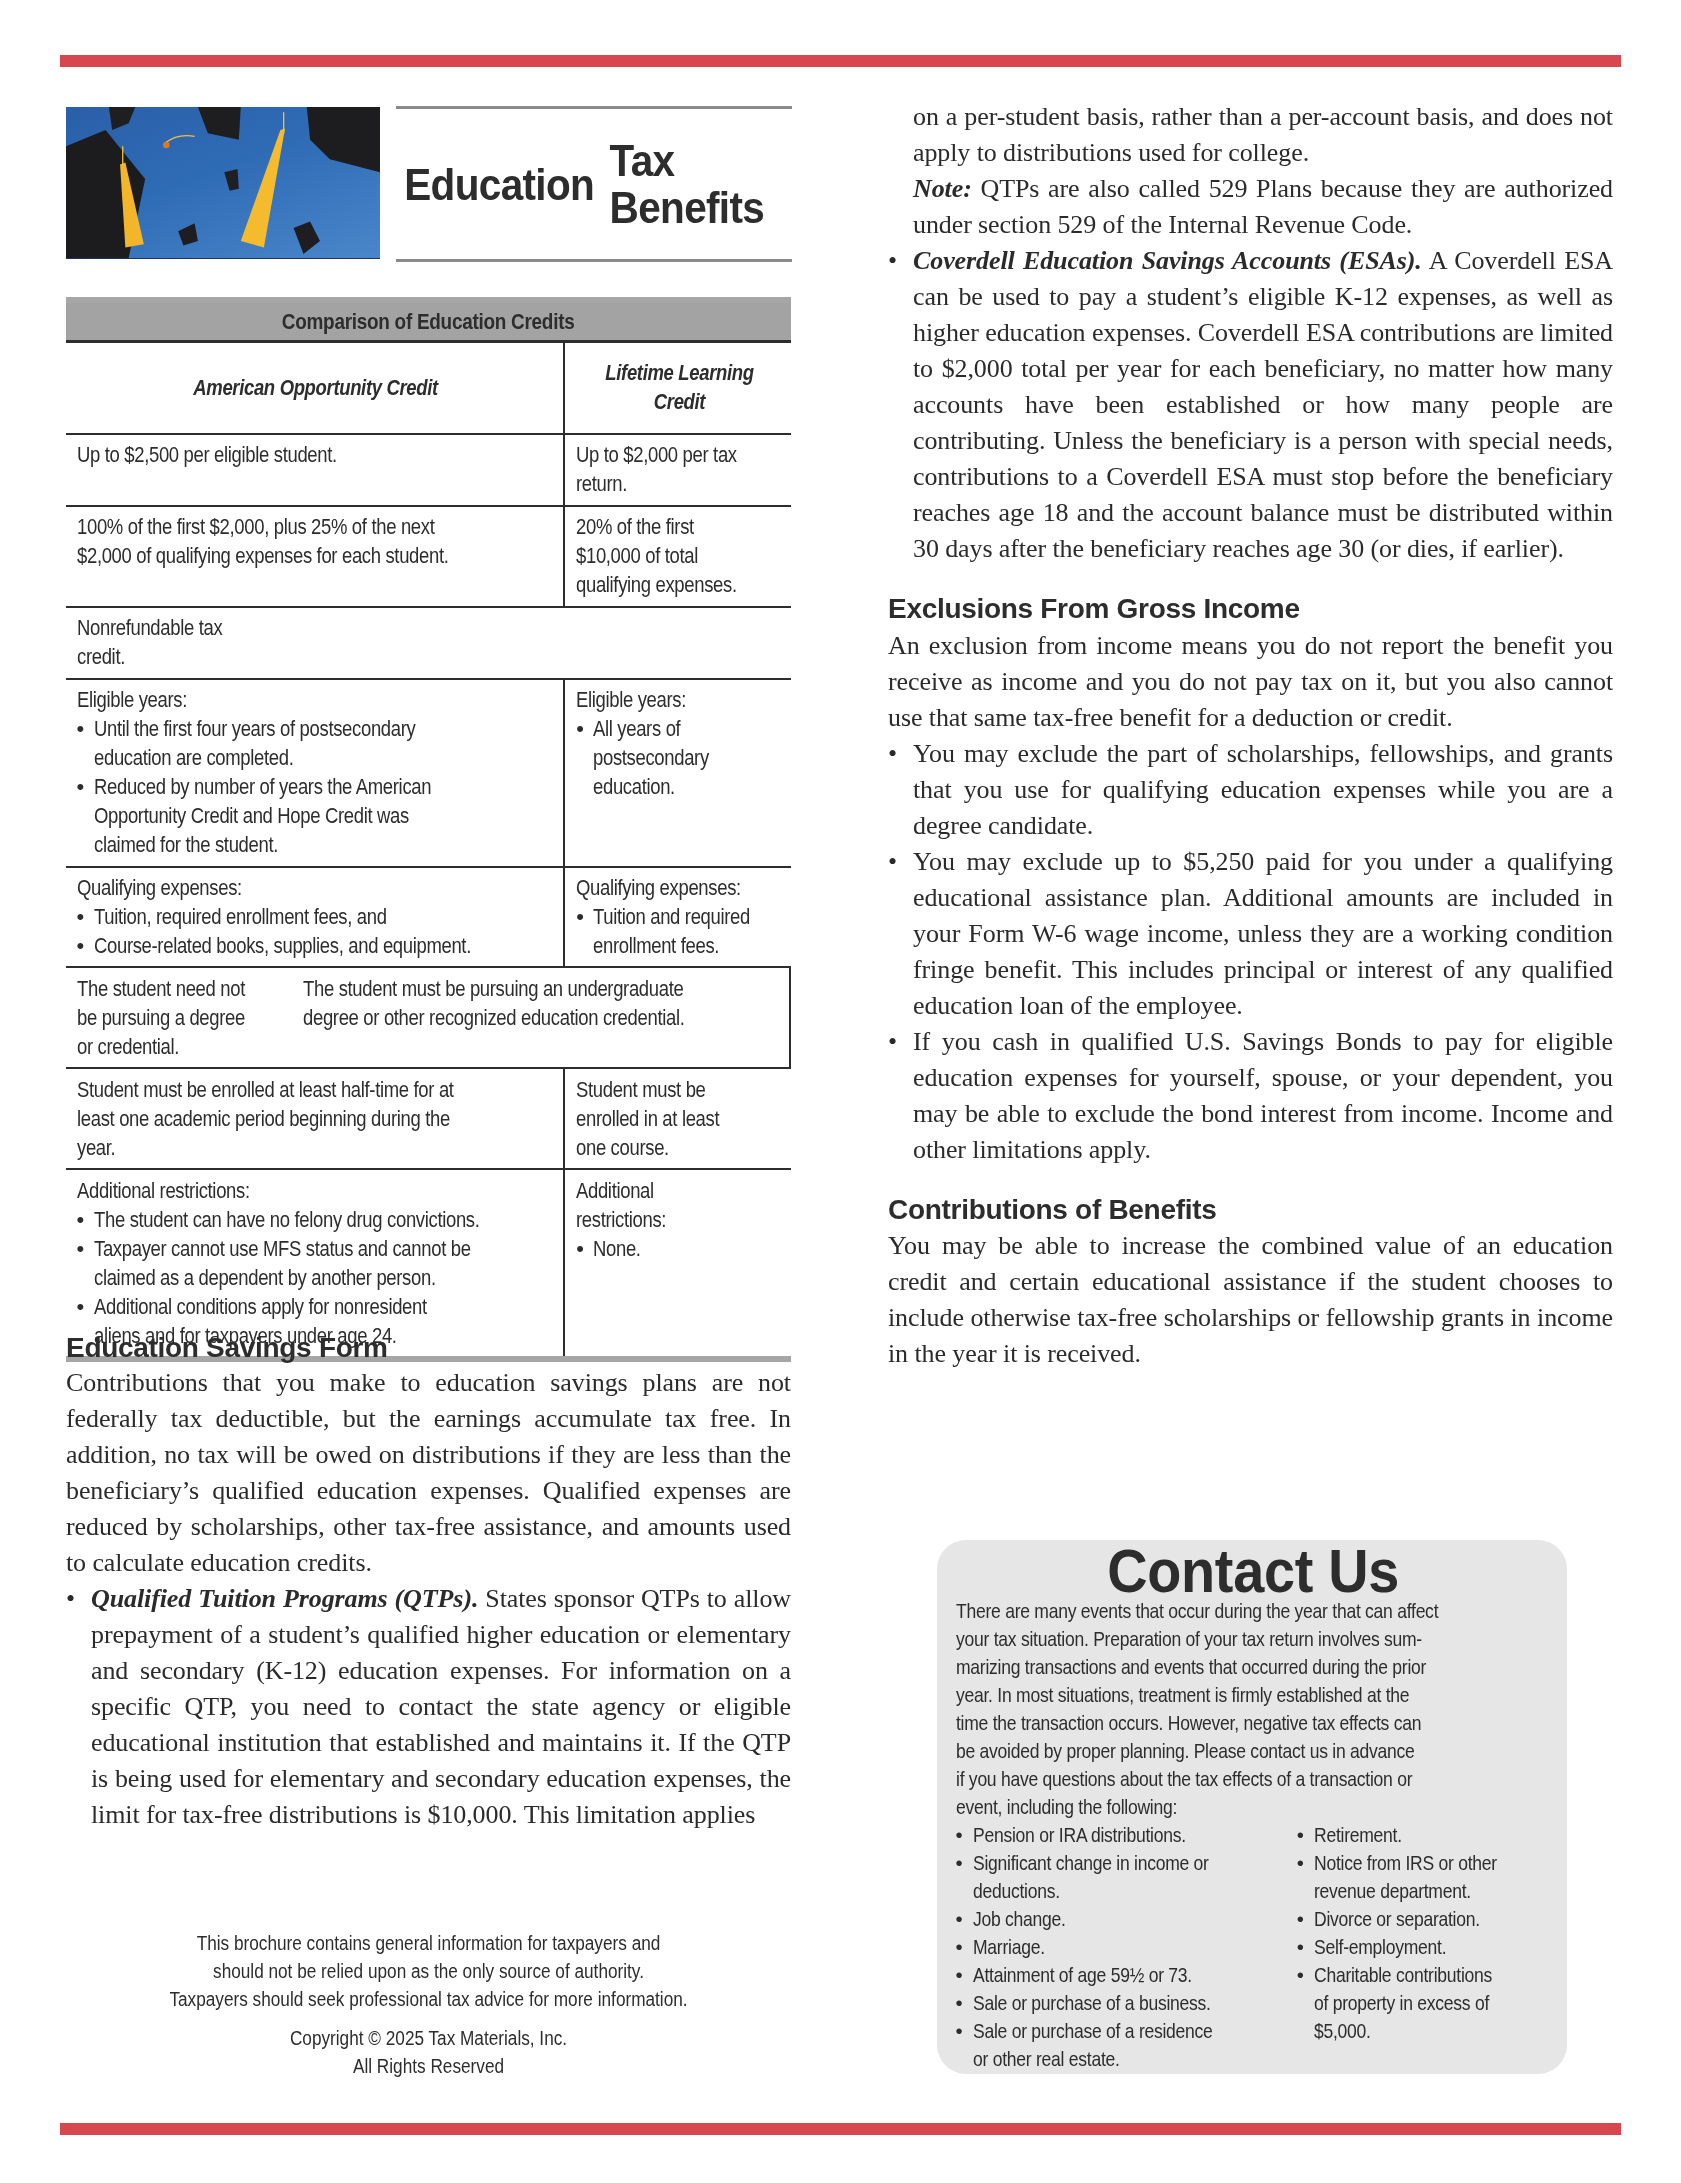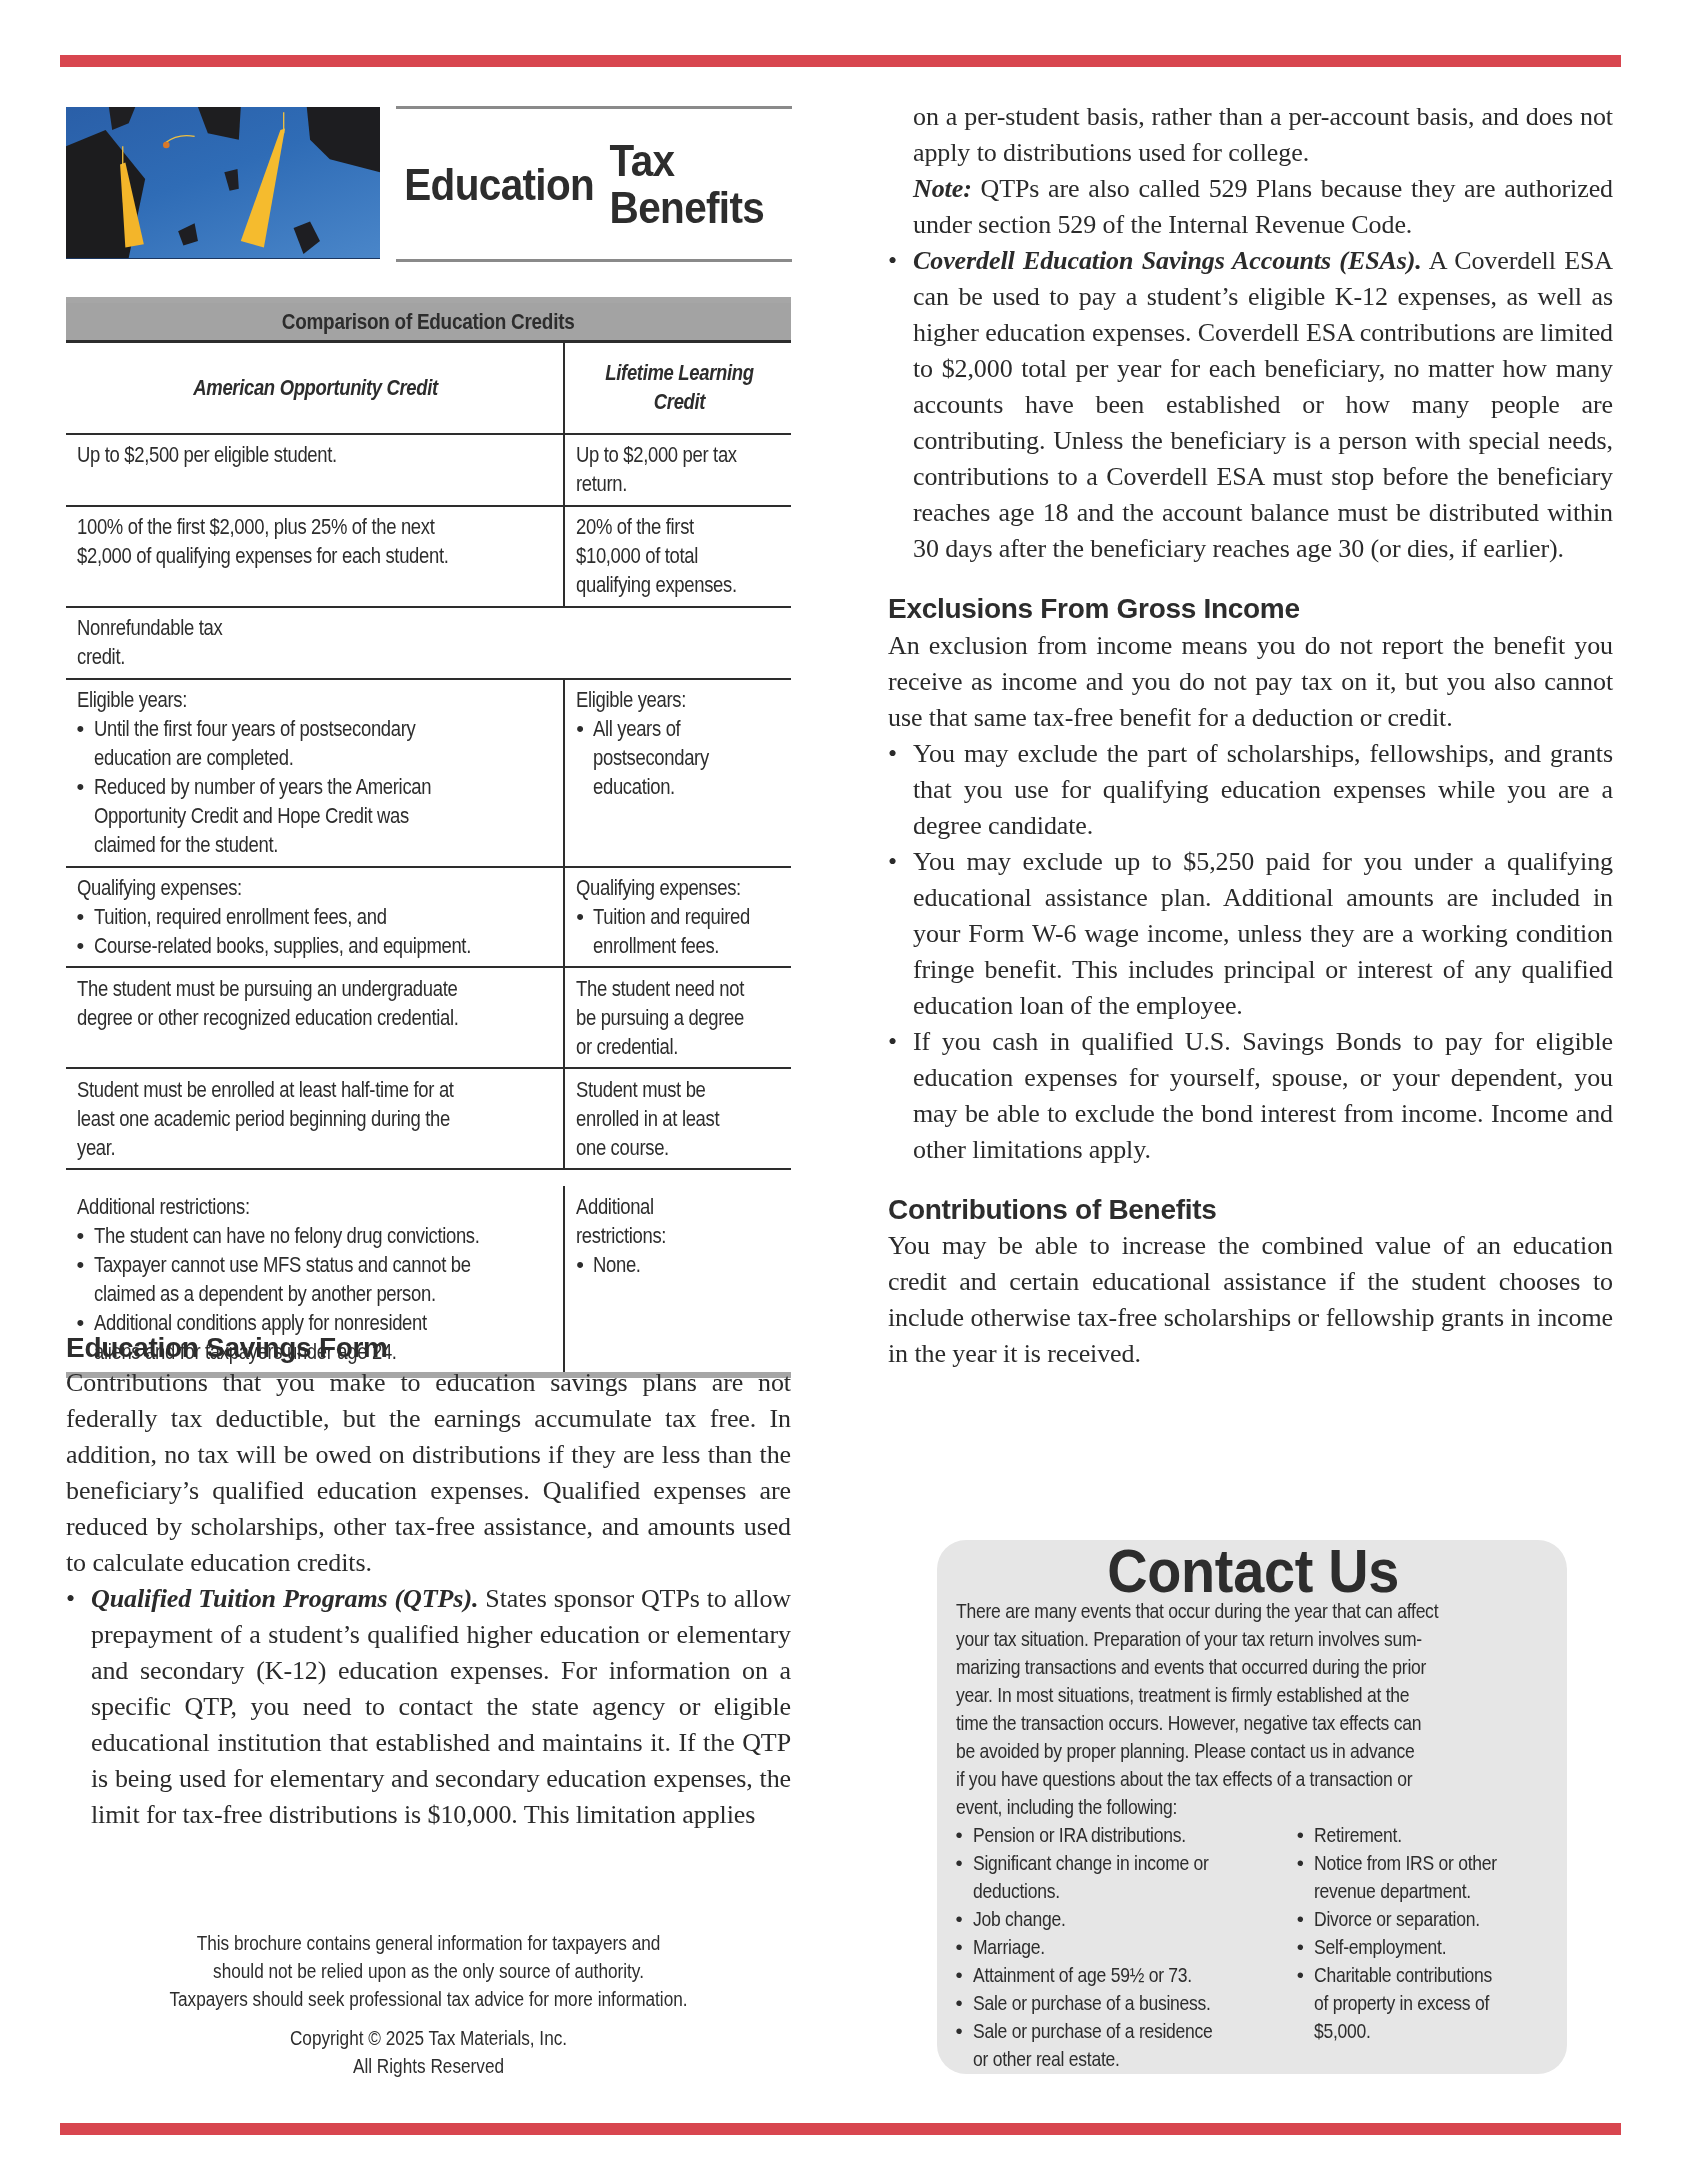--- a/index.html
+++ b/index.html
@@ -21,21 +21,21 @@
   .title-line { font-family: "Liberation Sans", sans-serif; font-weight: 700; font-size: 44px; line-height: 47px;
     color: #2d2d2d; letter-spacing: -0.7px; transform: scaleX(0.92); }
 
   .cmp-table { position: absolute; left: 66px; top: 297px; width: 725px;
     font-family: "Liberation Sans", sans-serif; font-size: 22px; color: #2d2d2d; }
   .cmp-caption { background: #a3a3a3; border-top: 6px solid #a6a6a6; border-bottom: 3.3px solid #2d2d2d;
     height: 46px; display: flex; align-items: center; justify-content: center;
     font-weight: 700; font-size: 22px; letter-spacing: -0.3px; transform-origin: center; }
   .cmp-caption span { display: inline-block; transform: scaleX(0.86); }
   .cmp-row { display: flex; border-bottom: 2.6px solid #2d2d2d; }
-  .cmp-row.last { border-bottom: 6.6px solid #a6a6a6; margin-top: 16px; }
+  .cmp-row.last { border-bottom: 6.6px solid #a6a6a6; }
   .cmp-cell { padding: 5.3px 8px 6.6px 10.6px; line-height: 29px; letter-spacing: -0.4px; }
   .cmp-cell.c1 { width: 499px; border-right: 2px solid #2d2d2d; }
   .cmp-cell.c2 { width: 226px; padding-left: 11.2px; }
   .cmp-head .cmp-cell { font-weight: 700; font-style: italic; text-align: center;
     display: flex; align-items: center; justify-content: center; height: 90px; line-height: 29px; }
   .cond { display: inline-block; transform: scaleX(0.84); transform-origin: left center; white-space: nowrap; }
   .cmp-head .cond { transform-origin: center center; white-space: normal; }
   .bl { display: block; }
 
   .sec-head { font-family: "Liberation Sans", sans-serif; font-weight: 700; font-size: 28px; color: #2d2d2d; letter-spacing: -0.3px; }
@@ -160,28 +160,28 @@
           <span class="bl" style="padding-left: 17px; position: relative;"><span style="position: absolute; left: 0px;">•</span><span class="cond">Tuition, required enrollment fees, and</span></span>
           <span class="bl" style="padding-left: 17px; position: relative;"><span style="position: absolute; left: 0px;">•</span><span class="cond">Course-related books, supplies, and equipment.</span></span>
         </div>
         <div class="cmp-cell c2">
           <span class="bl"><span class="cond">Qualifying expenses:</span></span>
           <span class="bl" style="padding-left: 17px; position: relative;"><span style="position: absolute; left: 0px;">•</span><span class="cond">Tuition and required</span></span>
           <span class="bl" style="padding-left: 17px;"><span class="cond">enrollment fees.</span></span>
         </div>
       </div>
       <div class="cmp-row">
-        <div class="cmp-cell c1">
-          <span class="bl"><span class="cond">The student must be pursuing an undergraduate</span></span>
-          <span class="bl"><span class="cond">degree or other recognized education credential.</span></span>
-        </div>
         <div class="cmp-cell c2">
           <span class="bl"><span class="cond">The student need not</span></span>
           <span class="bl"><span class="cond">be pursuing a degree</span></span>
           <span class="bl"><span class="cond">or credential.</span></span>
+        </div>
+        <div class="cmp-cell c1">
+          <span class="bl"><span class="cond">The student must be pursuing an undergraduate</span></span>
+          <span class="bl"><span class="cond">degree or other recognized education credential.</span></span>
         </div>
       </div>
       <div class="cmp-row">
         <div class="cmp-cell c1">
           <span class="bl"><span class="cond">Student must be enrolled at least half-time for at</span></span>
           <span class="bl"><span class="cond">least one academic period beginning during the</span></span>
           <span class="bl"><span class="cond">year.</span></span>
         </div>
         <div class="cmp-cell c2">
           <span class="bl"><span class="cond">Student must be</span></span>

